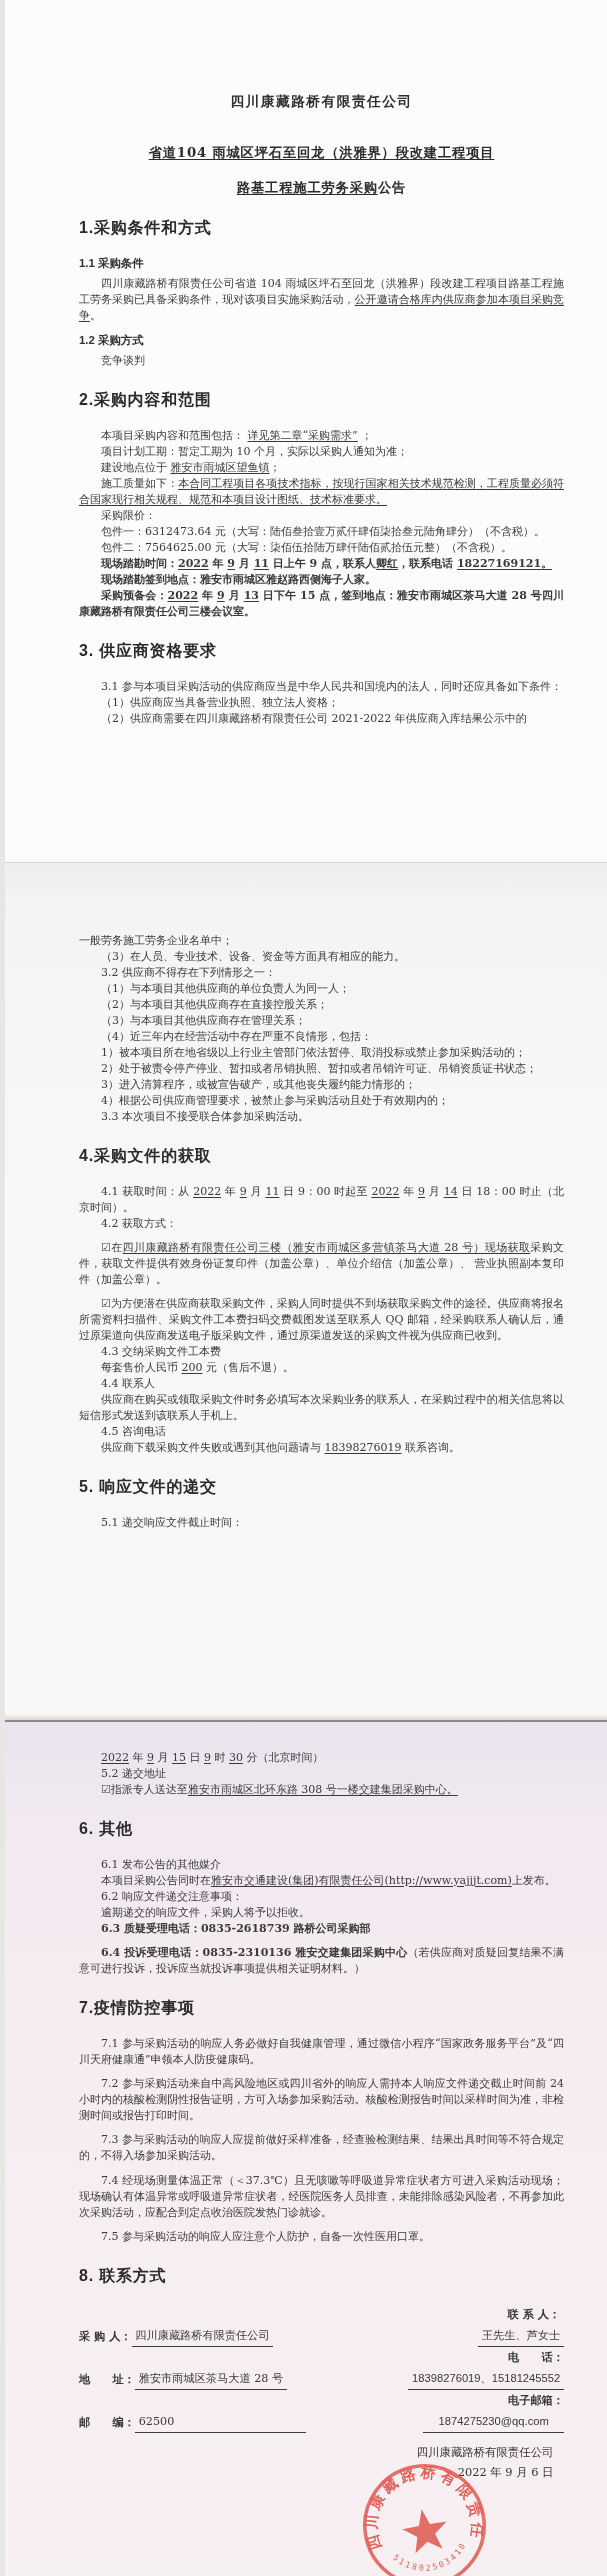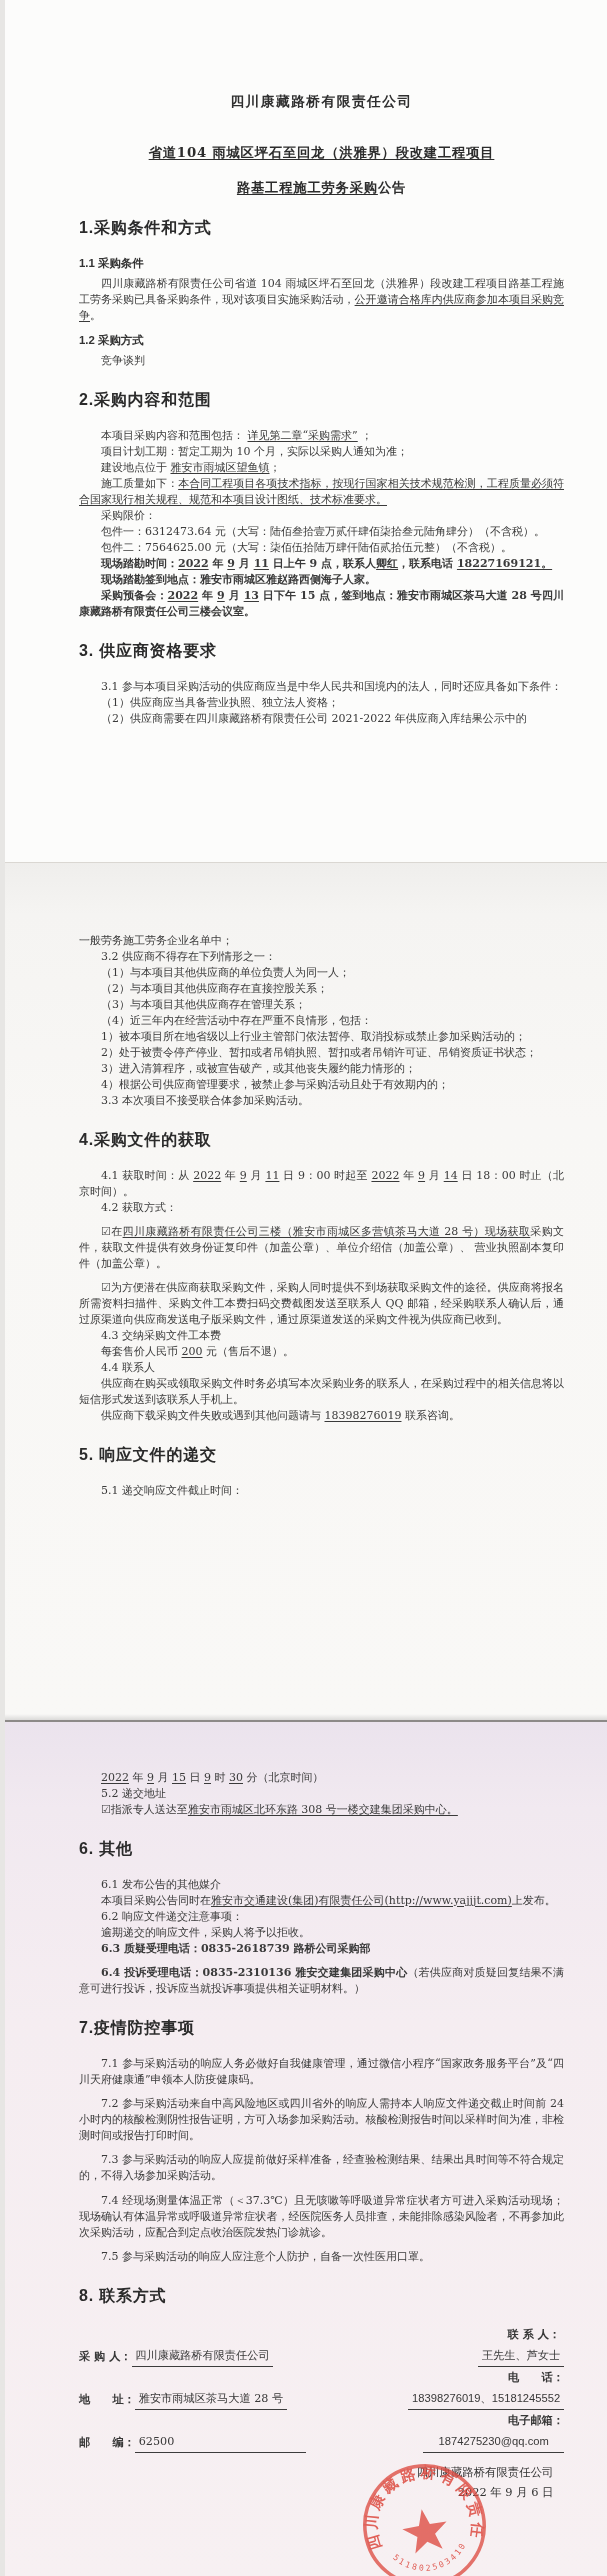--- a/index.html
+++ b/index.html
@@ -27,21 +27,21 @@
   .page2 .content{padding-top:70px;}
   .page2::after{
     content:"";position:absolute;left:0;bottom:0;width:100%;height:6px;
     background:linear-gradient(180deg,rgba(0,0,0,0) 0%,rgba(0,0,0,.12) 100%);
   }
   .page3{
     height:857px;
     background:linear-gradient(180deg,#ebe3ed 0%,#f1e9f0 10%,#f5edf1 35%,#f7f0f2 100%);
     border-top:2.3px solid #8d8a88;
   }
-  .page3 .content{padding-top:48px;}
+  .page3 .content{padding-top:28px;}
 
   .blk{margin:0;}
   .company-title{
     text-align:center;font-size:13.7px;font-weight:bold;letter-spacing:1.5px;
     margin:0 0 33px;color:#2f2f2f;
   }
   .project-title{
     text-align:center;font-size:13.3px;font-weight:bold;letter-spacing:0.8px;
     margin:0 0 17px;color:#2c2c2c;
   }
@@ -118,39 +118,41 @@
         <div class="blk h1"><span class="">3. 供应商资格要求</span></div>
         <div class="blk p ind"><span class="">3.1 参与本项目采购活动的供应商应当是中华人民共和国境内的法人，同时还应具备如下条件：</span></div>
         <div class="blk p ind"><span class="">（1）供应商应当具备营业执照、独立法人资格；</span></div>
         <div class="blk p ind"><span class="">（2）供应商需要在四川康藏路桥有限责任公司 2021-2022 年供应商入库结果公示中的</span></div>
       </div>
   </div>
 
   <div class="page page2">
     <div class="content">
         <div class="blk p"><span class="">一般劳务施工劳务企业名单中；</span></div>
+        <div class="blk p ind"><span class="">（3）在人员、专业技术、设备、资金等方面具有相应的能力。</span></div>
         <div class="blk p ind"><span class="">3.2 供应商不得存在下列情形之一：</span></div>
         <div class="blk p ind"><span class="">（1）与本项目其他供应商的单位负责人为同一人；</span></div>
         <div class="blk p ind"><span class="">（2）与本项目其他供应商存在直接控股关系；</span></div>
         <div class="blk p ind"><span class="">（3）与本项目其他供应商存在管理关系；</span></div>
         <div class="blk p ind"><span class="">（4）近三年内在经营活动中存在严重不良情形，包括：</span></div>
         <div class="blk p ind"><span class="">1）被本项目所在地省级以上行业主管部门依法暂停、取消投标或禁止参加采购活动的；</span></div>
         <div class="blk p ind"><span class="">2）处于被责令停产停业、暂扣或者吊销执照、暂扣或者吊销许可证、吊销资质证书状态；</span></div>
         <div class="blk p ind"><span class="">3）进入清算程序，或被宣告破产，或其他丧失履约能力情形的；</span></div>
         <div class="blk p ind"><span class="">4）根据公司供应商管理要求，被禁止参与采购活动且处于有效期内的；</span></div>
         <div class="blk p ind"><span class="">3.3 本次项目不接受联合体参加采购活动。</span></div>
         <div class="blk h1"><span class="">4.采购文件的获取</span></div>
         <div class="blk p ind"><span class="">4.1 获取时间：从 </span><span class="u ">2022</span><span class=""> 年 </span><span class="u ">9</span><span class=""> 月 </span><span class="u ">11</span><span class=""> 日 9：00 时起至 </span><span class="u ">2022</span><span class=""> 年 </span><span class="u ">9</span><span class=""> 月 </span><span class="u ">14</span><span class=""> 日 18：00 时止（北京时间）。</span></div>
         <div class="blk p ind"><span class="">4.2 获取方式：</span></div>
         <div class="blk p ind sp"><span class="">☑在</span><span class="u ">四川康藏路桥有限责任公司三楼（雅安市雨城区多营镇茶马大道 28 号）现场获取</span><span class="">采购文件，获取文件提供有效身份证复印件（加盖公章）、单位介绍信（加盖公章）、 营业执照副本复印件（加盖公章）。</span></div>
         <div class="blk p ind sp"><span class="">☑为方便潜在供应商获取采购文件，采购人同时提供不到场获取采购文件的途径。供应商将报名所需资料扫描件、采购文件工本费扫码交费截图发送至联系人 QQ 邮箱，经采购联系人确认后，通过原渠道向供应商发送电子版采购文件，通过原渠道发送的采购文件视为供应商已收到。</span></div>
         <div class="blk p ind"><span class="">4.3 交纳采购文件工本费</span></div>
         <div class="blk p ind"><span class="">每套售价人民币 </span><span class="u ">200</span><span class=""> 元（售后不退）。</span></div>
         <div class="blk p ind"><span class="">4.4 联系人</span></div>
         <div class="blk p ind"><span class="">供应商在购买或领取采购文件时务必填写本次采购业务的联系人，在采购过程中的相关信息将以短信形式发送到该联系人手机上。</span></div>
+        <div class="blk p ind"><span class="">4.5 咨询电话</span></div>
         <div class="blk p ind"><span class="">供应商下载采购文件失败或遇到其他问题请与 </span><span class="u ">18398276019</span><span class=""> 联系咨询。</span></div>
         <div class="blk h1"><span class="">5. 响应文件的递交</span></div>
         <div class="blk p ind"><span class="">5.1 递交响应文件截止时间：</span></div>
       </div>
   </div>
 
   <div class="page page3">
     <div class="content">
         <div class="blk p ind"><span class="u ">2022</span><span class=""> 年 </span><span class="u ">9</span><span class=""> 月 </span><span class="u ">15</span><span class=""> 日 </span><span class="u ">9</span><span class=""> 时 </span><span class="u ">30</span><span class=""> 分（北京时间）</span></div>
         <div class="blk p ind"><span class="">5.2 递交地址</span></div>

